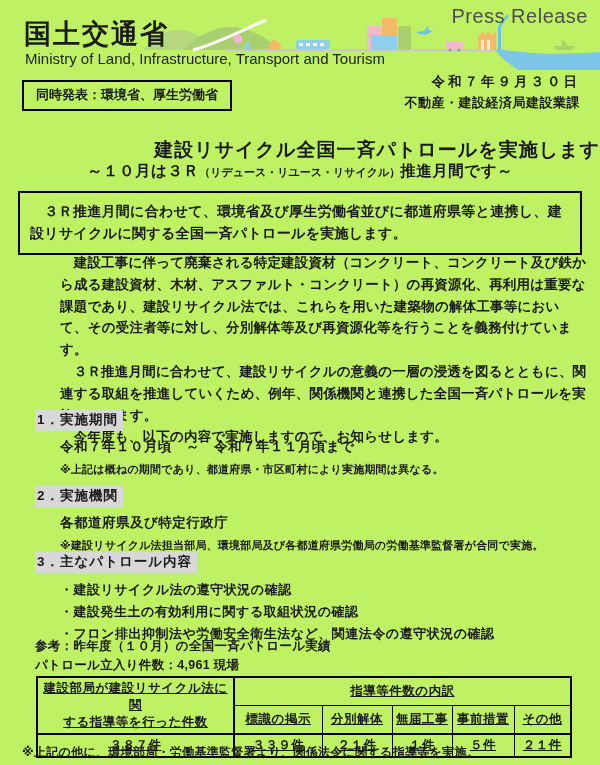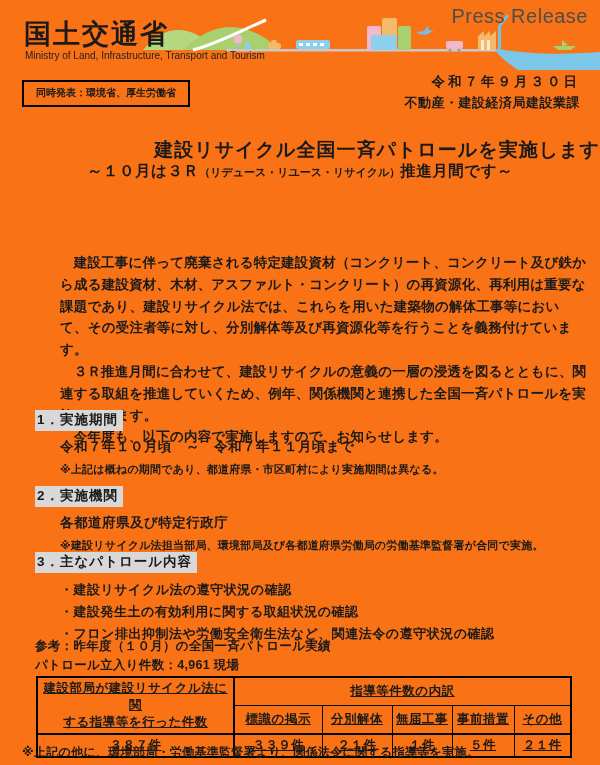--- a/index.html
+++ b/index.html
@@ -1,26 +1,26 @@
 <!DOCTYPE html>
 <html lang="ja"><head>
 <meta charset="utf-8">
 <style>
   * { margin: 0; padding: 0; box-sizing: border-box; }
   html, body { background: #fff; }
   body { font-family: "Liberation Sans", "DejaVu Sans", sans-serif; color: #1a1a1a; }
-  .page { position: relative; width: 600px; height: 765px; background: #f97316; overflow: hidden; }
+  .page { position: relative; width: 600px; height: 765px; background: #bef264; overflow: hidden; }
 
   
   .banner-svg { position: absolute; left: 138px; top: 0; z-index: 0; }
   .ministry-name { position: absolute; left: 24px; top: 16px; font-size: 27px; font-weight: bold; letter-spacing: 2px; z-index: 2; }
-  .ministry-en { position: absolute; left: 25px; top: 50px; font-size: 10px; font-weight: normal; color: #222; z-index: 2; }
+  .ministry-en { position: absolute; left: 25px; top: 50px; font-size: 15px; font-weight: normal; color: #222; z-index: 2; }
   .press-release { position: absolute; right: 12px; top: 5px; font-size: 20px; color: #4d4d4d; z-index: 2; letter-spacing: 0.5px; }
 
-  .joint-box { position: absolute; left: 22px; top: 80px; border: 2px solid #000; padding: 4px 12px 5px 12px; font-size: 10px; font-weight: bold; }
+  .joint-box { position: absolute; left: 22px; top: 80px; border: 2px solid #000; padding: 4px 12px 5px 12px; font-size: 13px; font-weight: bold; }
   .date-block { position: absolute; right: 20px; top: 73px; text-align: right; font-weight: bold; }
   .date-line { font-size: 13.5px; letter-spacing: 3px; }
   .dept-line { font-size: 13px; margin-top: 3px; letter-spacing: 0.5px; }
 
   
   .title-main { position: absolute; top: 137px; left: 0; width: 100%; text-align: right; font-size: 19px; font-weight: bold; letter-spacing: 1px; }
   .title-sub { position: absolute; top: 161px; left: 0; width: 100%; text-align: center; font-weight: bold; }
   .title-sub .big { font-size: 15.5px; letter-spacing: 0.5px; }
   .title-sub .small { font-size: 11px; }
 
@@ -116,20 +116,21 @@
   <div class="date-block">
     <div class="date-line">令和７年９月３０日</div>
     <div class="dept-line">不動産・建設経済局建設業課</div>
   </div>
 
   <div class="title-main">建設リサイクル全国一斉パトロールを実施します</div>
   <div class="title-sub">
     <span class="big">～１０月は３Ｒ</span><span class="small">（リデュース・リユース・リサイクル）</span><span class="big">推進月間です～</span>
   </div>
 
+  <div class="summary-box">　３Ｒ推進月間に合わせて、環境省及び厚生労働省並びに都道府県等と連携し、建設リサイクルに関する全国一斉パトロールを実施します。</div>
 
   <div class="body-text">
     <p>　建設工事に伴って廃棄される特定建設資材（コンクリート、コンクリート及び鉄から成る建設資材、木材、アスファルト・コンクリート）の再資源化、再利用は重要な課題であり、建設リサイクル法では、これらを用いた建築物の解体工事等において、その受注者等に対し、分別解体等及び再資源化等を行うことを義務付けています。</p>
     <p><span>　３Ｒ推進月間に合わせて、</span><span class="u">建設リサイクルの意義の一層の浸透を図るとともに、関連する取組を推進していくため、例年、関係機関と連携した全国一斉パトロールを実施</span><span>しています。</span></p>
     <p>　今年度も、以下の内容で実施しますので、お知らせします。</p>
   </div>
 
   <div class="section sec-1">
     <span class="sec-heading">1．実施期間</span>
     <div class="sec-body">令和７年１０月頃　～　令和７年１１月頃まで</div>

